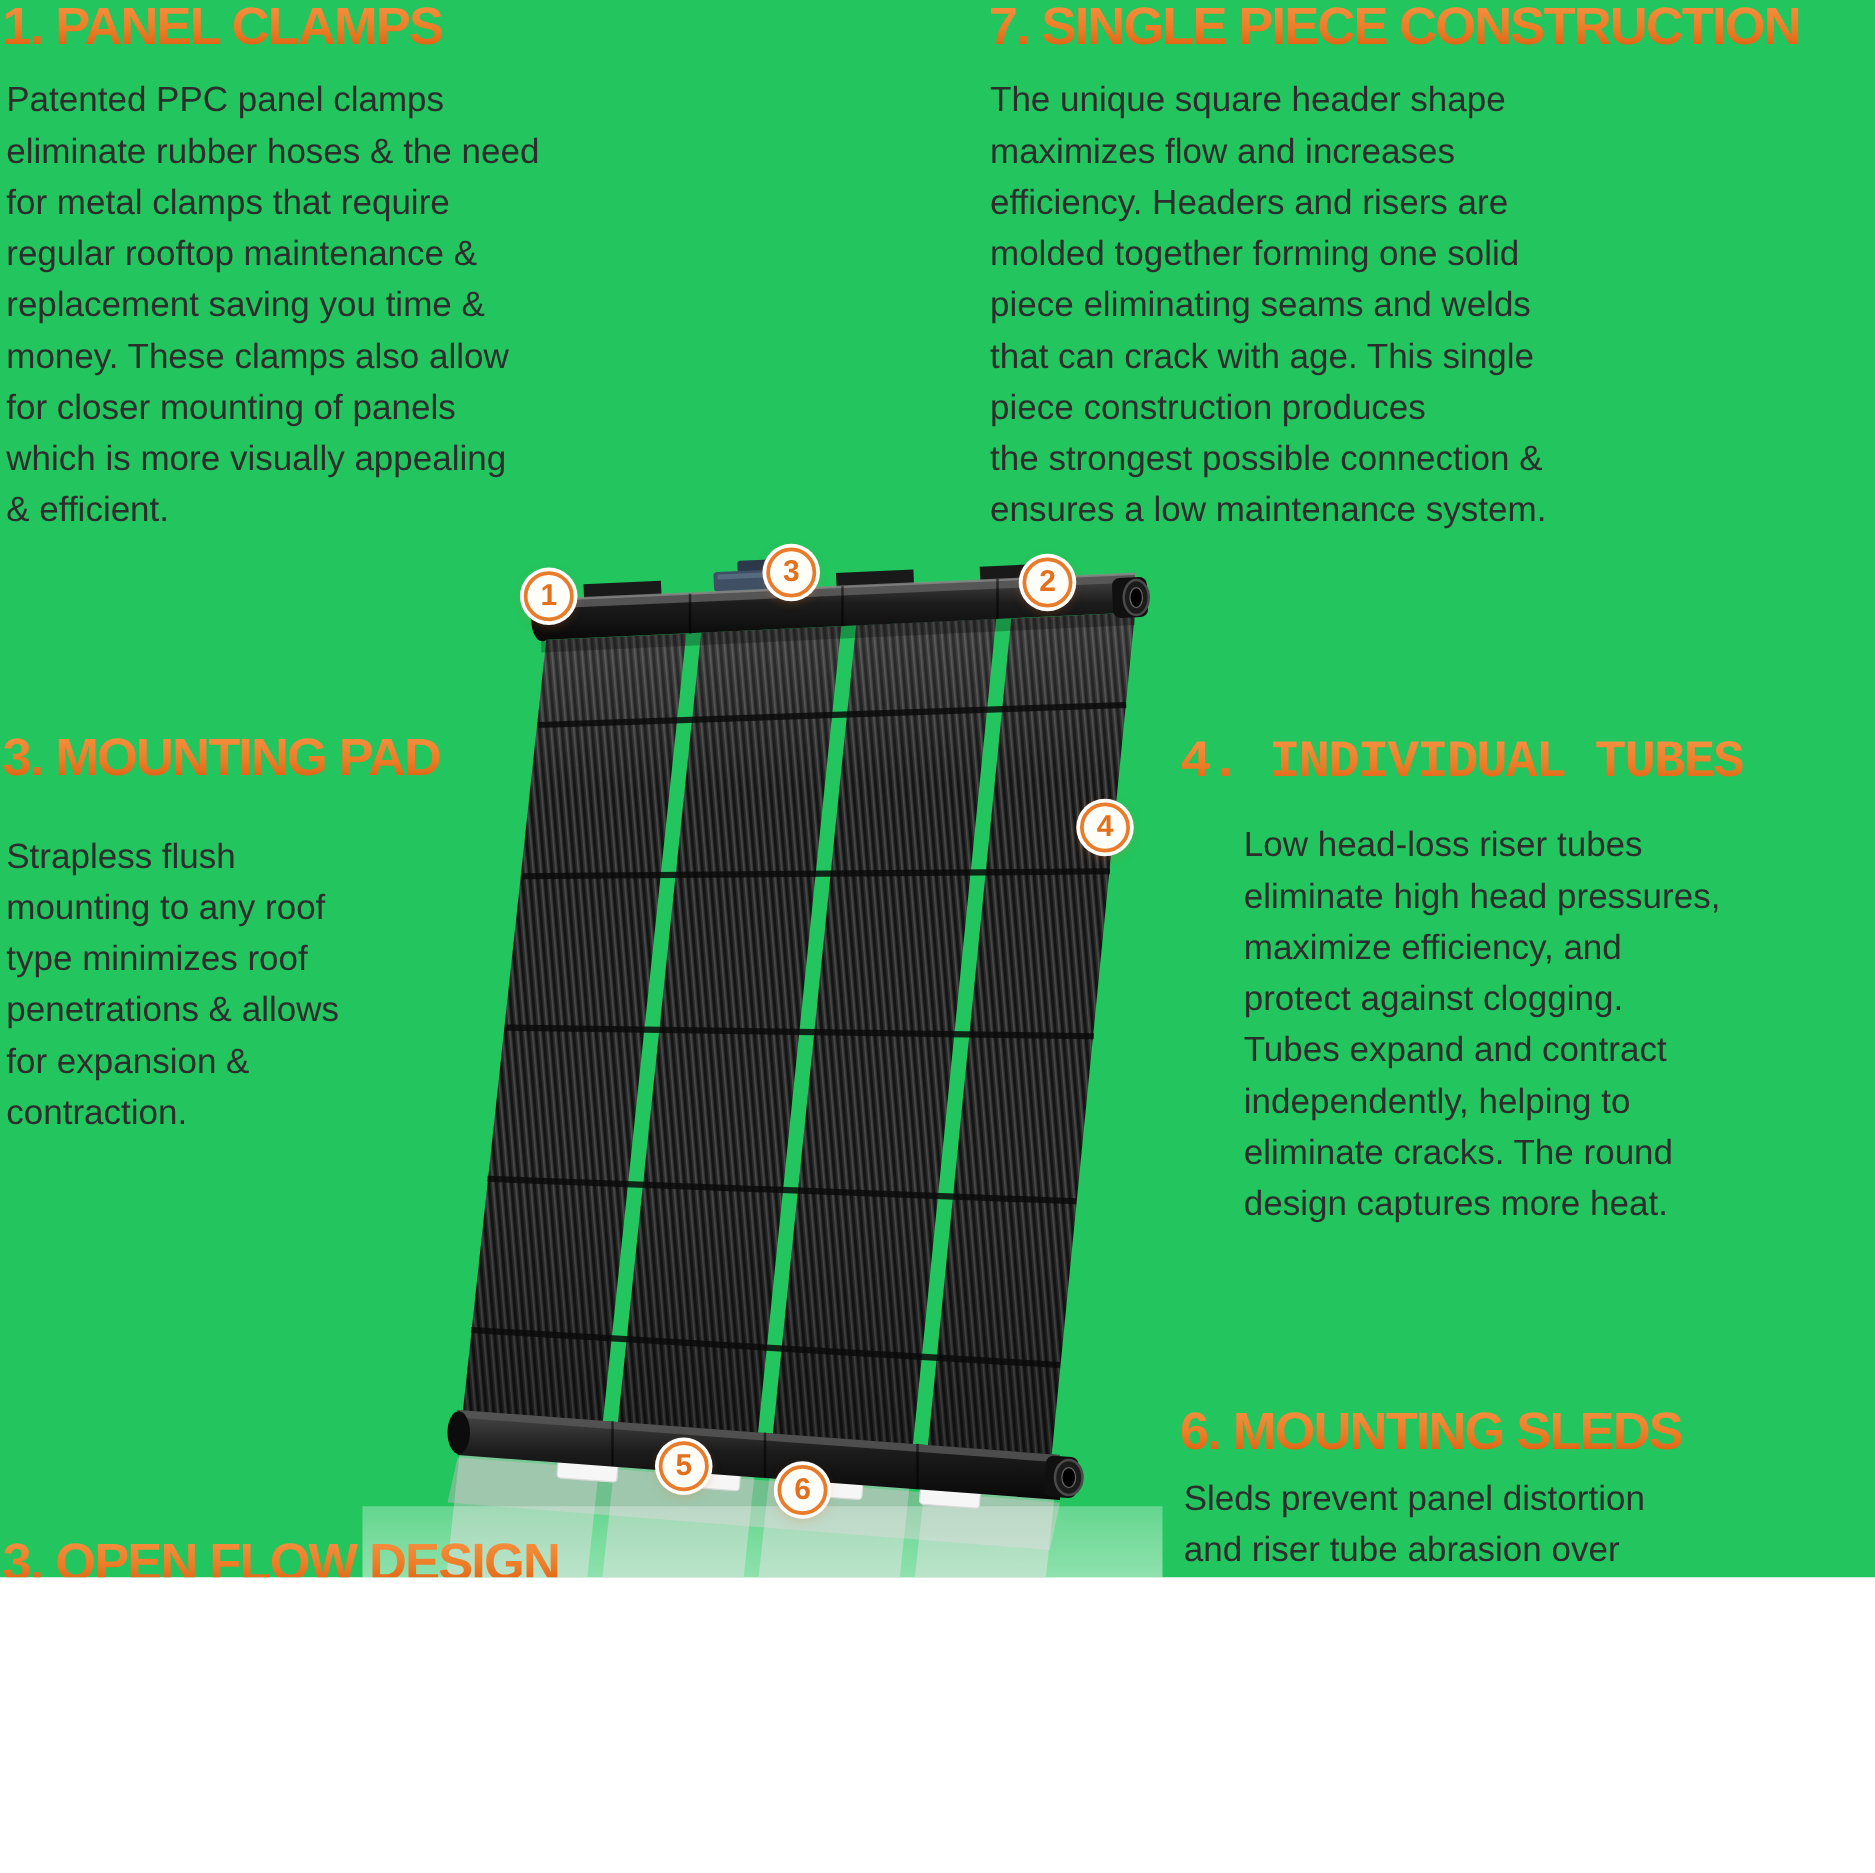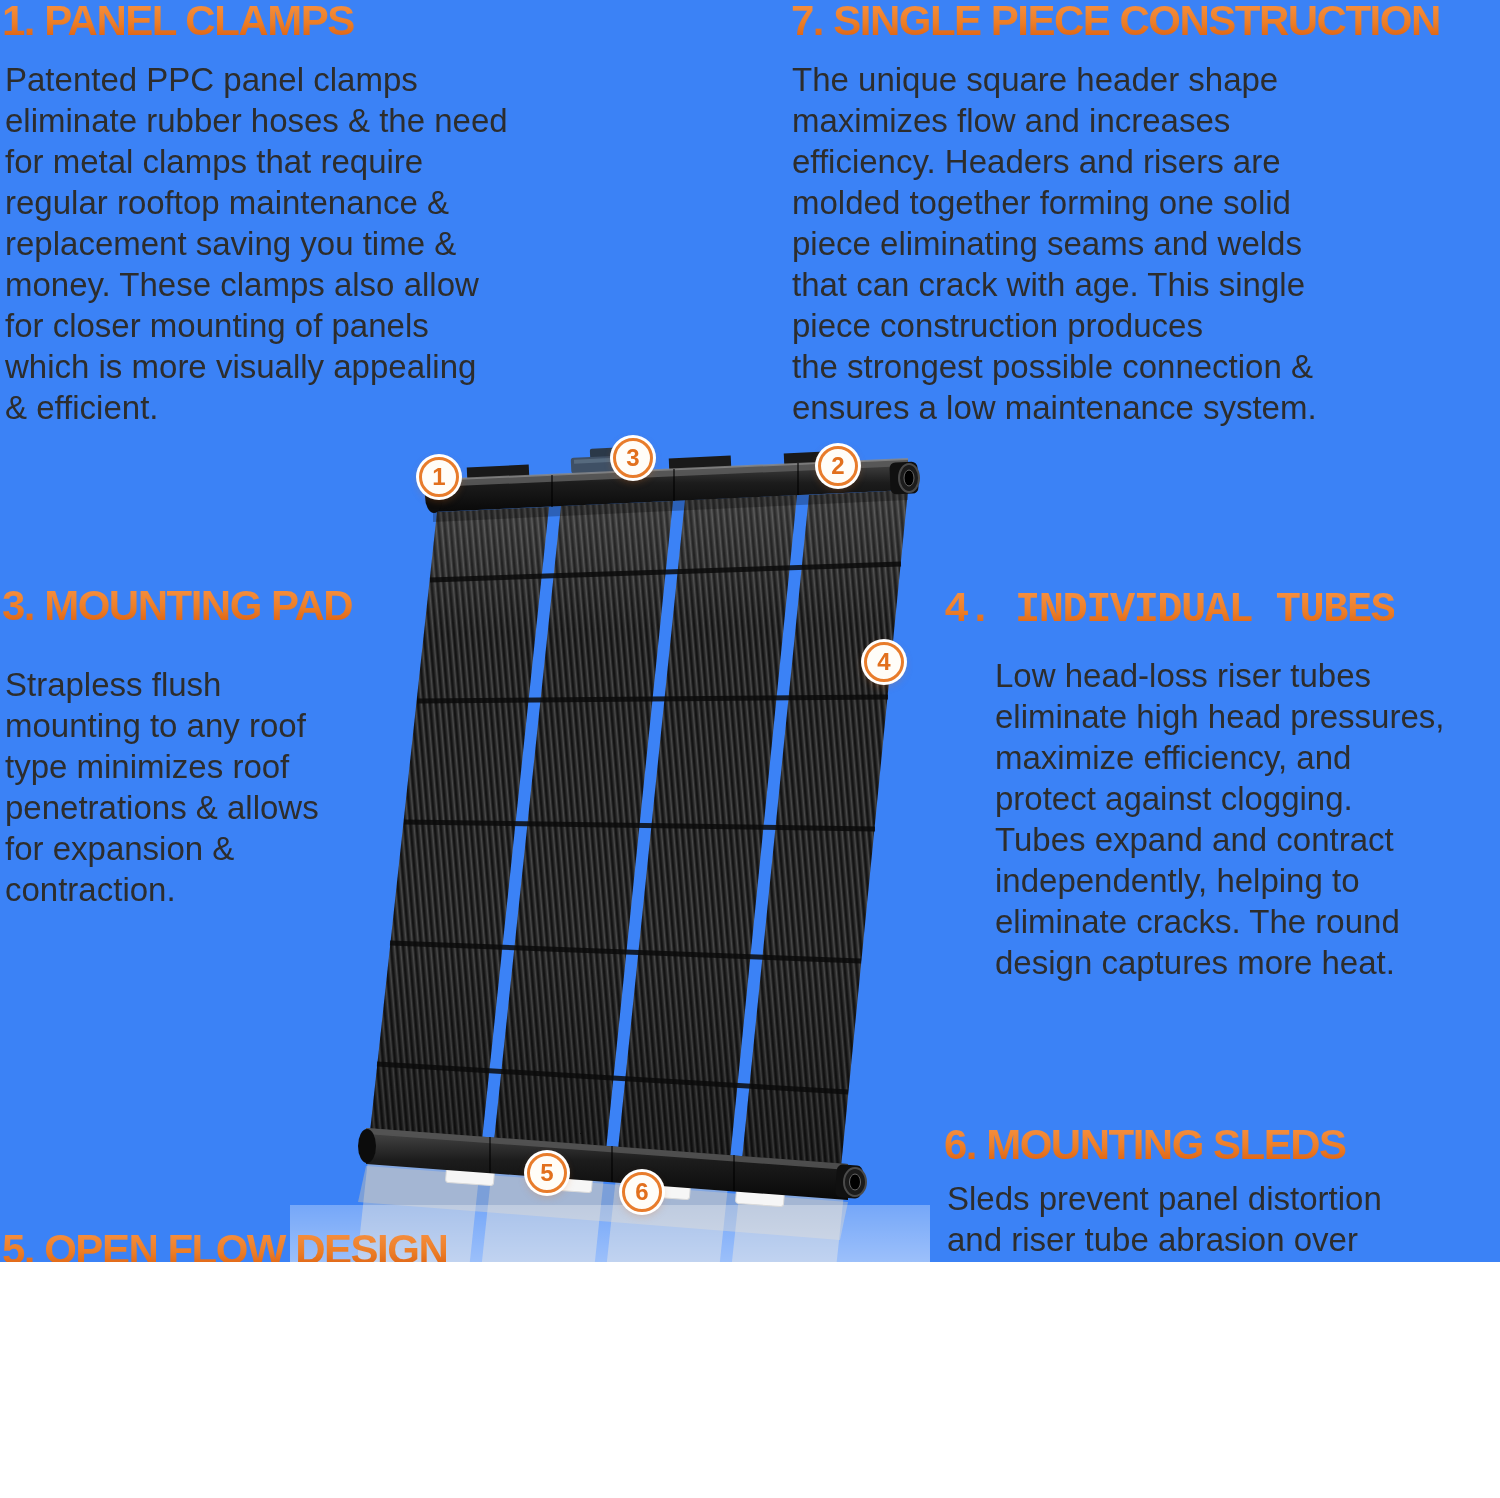--- a/index.html
+++ b/index.html
@@ -1,25 +1,25 @@
 <!DOCTYPE html>
 <html><head>
 <meta charset="utf-8">
 <style>
   html,body{margin:0;padding:0;background:#ffffff;}
-  .page{position:relative;width:1500px;height:1262px;background:#3b82f6;overflow:hidden;
+  .page{position:relative;width:1500px;height:1262px;background:#22c55e;overflow:hidden;
         font-family:"Liberation Sans",sans-serif;}
   .panel-svg{position:absolute;left:0;top:0;}
   .hd{position:absolute;margin:0;font-family:"Liberation Sans",sans-serif;font-weight:800;
       font-size:42px;line-height:1;letter-spacing:-1.5px;color:#e8721c;white-space:nowrap;}
   @supports ((-webkit-background-clip:text) or (background-clip:text)){
     .hd{background:linear-gradient(180deg,#f79244 0%,#ec7d26 55%,#d95c10 100%);
         -webkit-background-clip:text;background-clip:text;color:transparent;}
   }
-  .bd{position:absolute;margin:0;font-family:"Liberation Sans",sans-serif;font-size:33px;
+  .bd{position:absolute;margin:0;font-family:"Liberation Sans",sans-serif;font-size:28px;
       line-height:41px;color:#2d2d2d;white-space:pre-line;}
   .h1{left:2px;top:0;}   .p1{left:5px;top:59px;}
   .h2{left:791px;top:0;} .p2{left:792px;top:59px;}
   .h3{left:2px;top:585px;}   .p3{left:5px;top:652px;margin-top:12px;}
   .h4{left:944px;top:589px;font-family:Liberation Mono, monospace;} .p4{left:947px;top:655px;margin-left:48px;}
   .h5{left:2px;top:1229px;}  .p5{left:5px;top:1288px;}
   .h6{left:944px;top:1111px;margin-top:13px;}.p6{left:947px;top:1178px;}
   .badge{position:absolute;width:40px;height:40px;box-sizing:border-box;
          border:3px solid #e87c2b;border-radius:50%;background:#fffdf8;
          box-shadow:0 0 0 3px #ffffff,0 3px 9px rgba(226,112,29,0.35);
@@ -172,21 +172,21 @@
   <h2 class="hd h4">4. INDIVIDUAL TUBES</h2>
   <p class="bd p4">Low head-loss riser tubes
 eliminate high head pressures,
 maximize efficiency, and
 protect against clogging.
 Tubes expand and contract
 independently, helping to
 eliminate cracks. The round
 design captures more heat.</p>
 
-  <h2 class="hd h5">5. OPEN FLOW DESIGN</h2>
+  <h2 class="hd h5">3. OPEN FLOW DESIGN</h2>
 
   <h2 class="hd h6">6. MOUNTING SLEDS</h2>
   <p class="bd p6">Sleds prevent panel distortion
 and riser tube abrasion over
 time due to thermal expansion
 while adding strength to the
 unit.</p>
 
   <div class="badge b1">
     <span>1</span>

